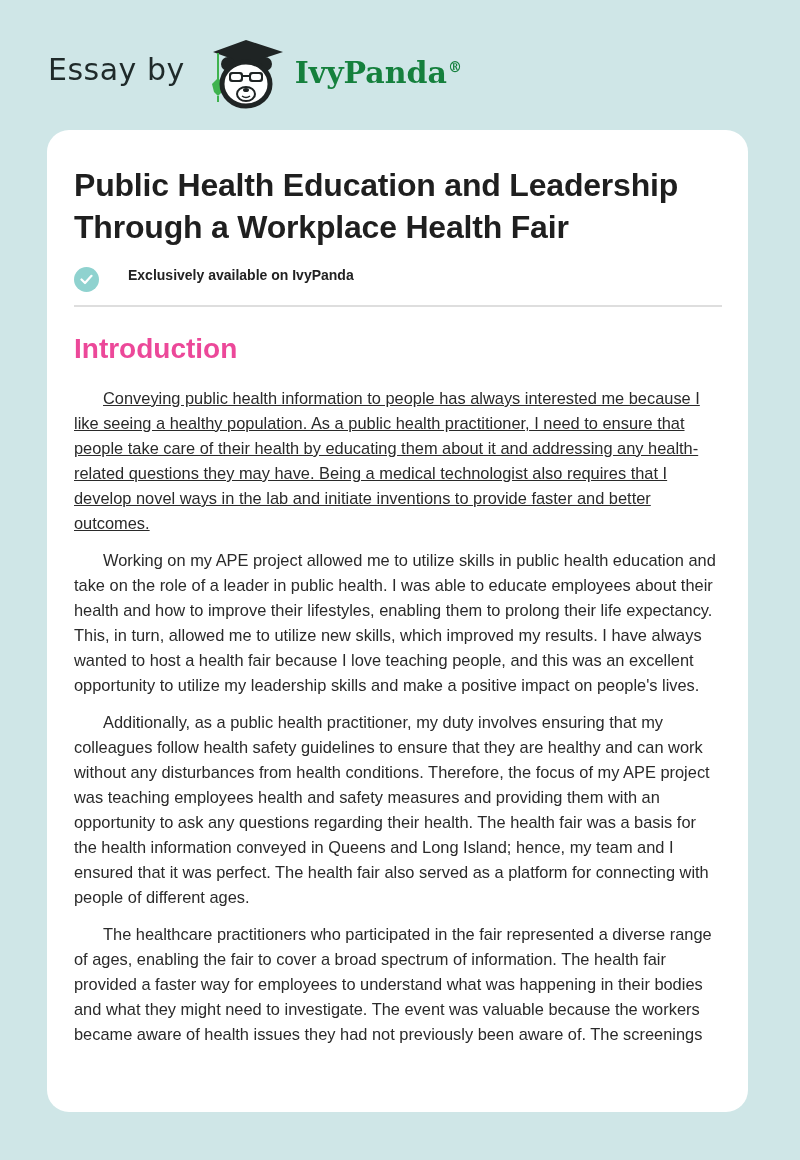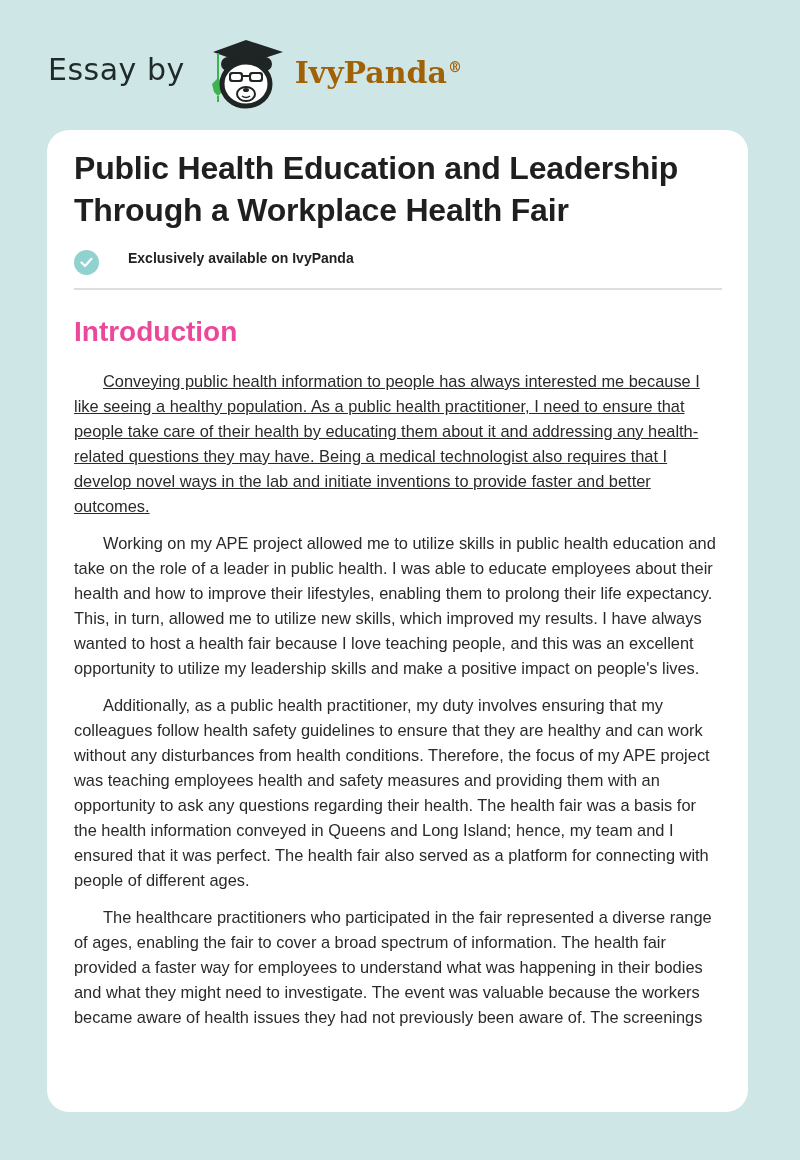--- a/index.html
+++ b/index.html
@@ -25,35 +25,35 @@
       color: #1f2a2a;
       letter-spacing: 0.5px;
       margin-right: 18px;
       margin-top: -6px;
     }
     .brand-logo { width: 86px; height: 76px; margin-right: 6px; }
     .brand-name {
       font-family: "DejaVu Serif", serif;
       font-weight: bold;
       font-size: 30px;
-      color: #a16207;
+      color: #15803d;
       margin-top: 0;
     }
     .brand-reg { font-size: 14px; vertical-align: super; margin-left: 1px; }
 
     .card {
       position: absolute;
       left: 47px;
       top: 130px;
       width: 701px;
       height: 982px;
       background: #ffffff;
       border-radius: 22px;
       overflow: hidden;
-      padding: 17px 26px 0 27px;
+      padding: 34px 26px 0 27px;
     }
     .title {
       font-family: "Liberation Sans", sans-serif;
       font-weight: bold;
       font-size: 32px;
       line-height: 42px;
       color: #1f1f1f;
       letter-spacing: -0.2px;
       margin-top: 0px;
     }

